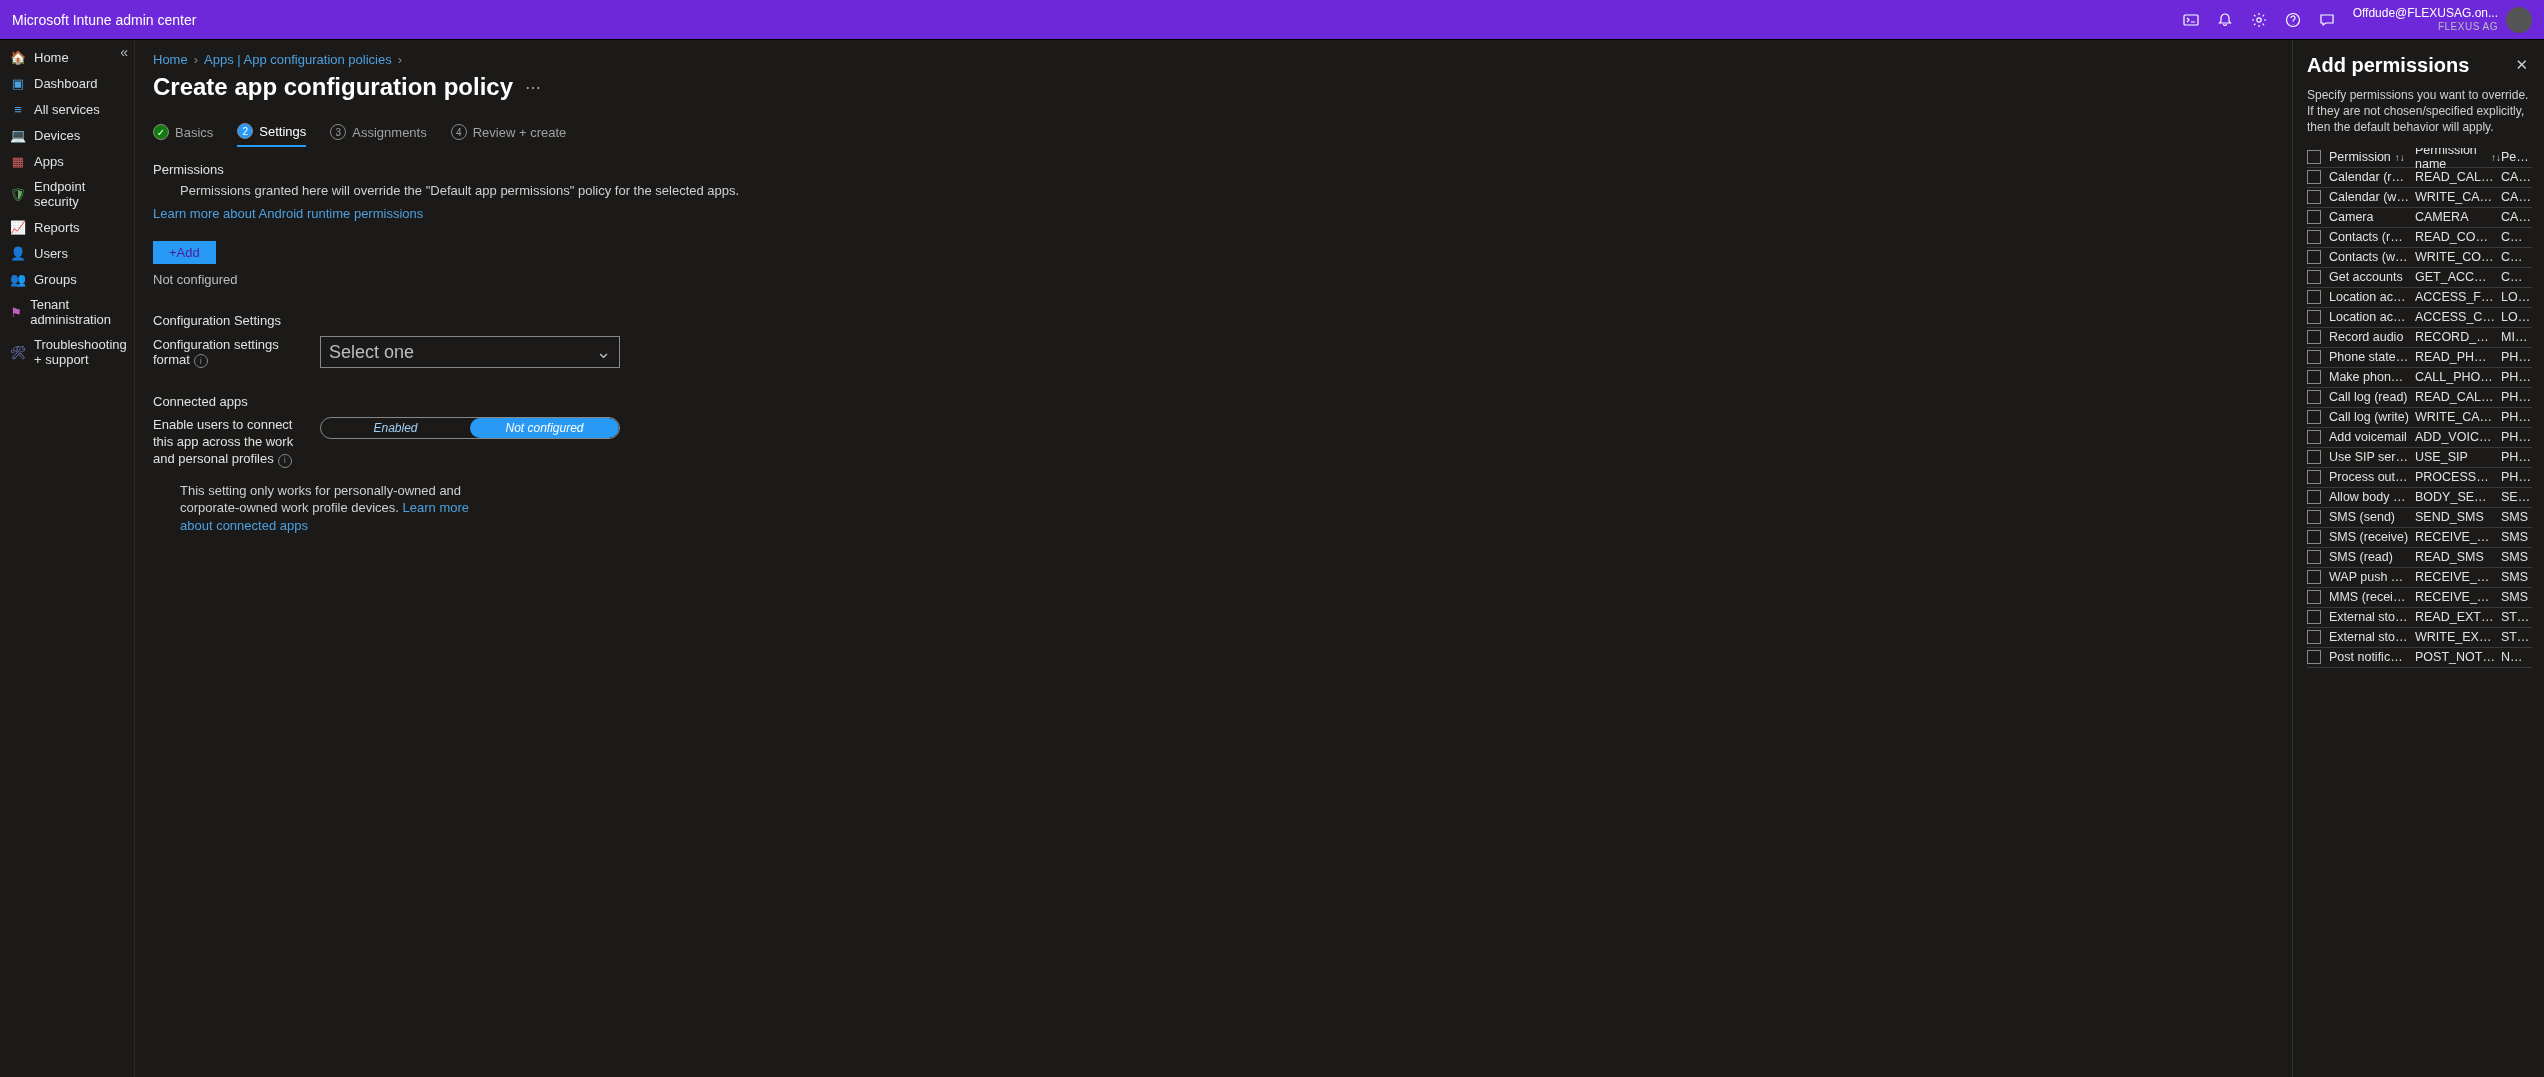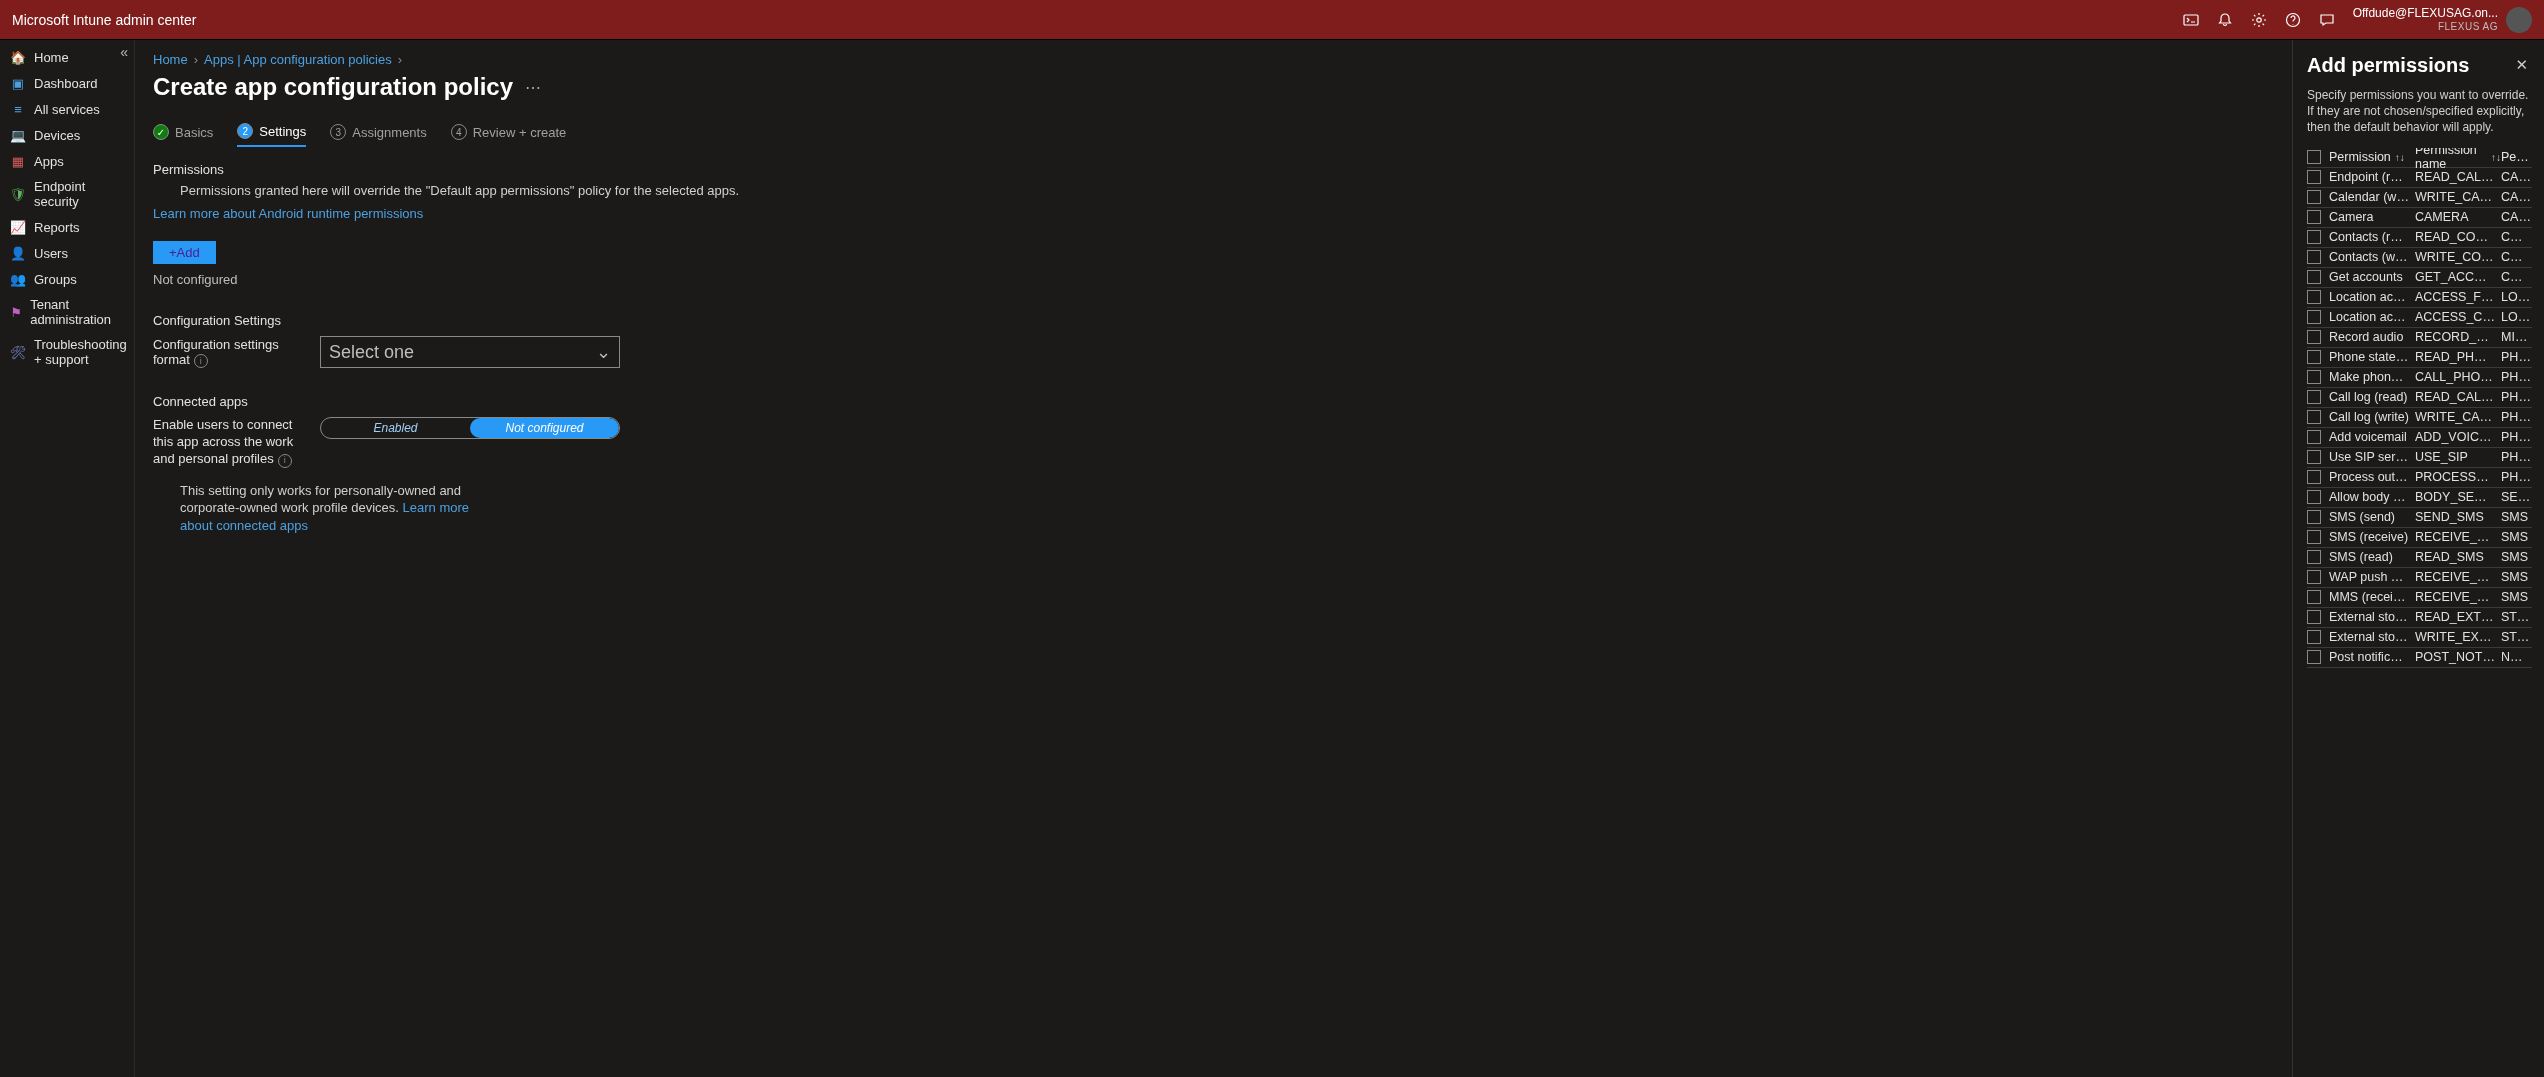--- a/index.html
+++ b/index.html
@@ -1,17 +1,17 @@
 <!DOCTYPE html>
 <html><head>
 <meta charset="utf-8">
 <style>
   * { box-sizing: border-box; margin: 0; padding: 0; }
   html, body { width:100%; height:100%; background:#1b1a19; color:#e1e1e1; font-family:"Segoe UI",Arial,sans-serif; font-size:13px; overflow:hidden; }
-  .topbar { height:40px; background:#7f1d1d; display:flex; align-items:center; justify-content:space-between; padding:8px 12px; border-bottom:1px solid #000; }
+  .topbar { height:40px; background:#6d28d9; display:flex; align-items:center; justify-content:space-between; padding:8px 12px; border-bottom:1px solid #000; }
   .topbar-title { color:#fff; font-size:14px; }
   .topbar-right { display:flex; align-items:center; gap:18px; }
   .topbar-icon { width:16px; height:16px; color:#fff; cursor:pointer; display:flex; align-items:center; justify-content:center; }
   .user-block { display:flex; align-items:center; gap:8px; }
   .user-text { text-align:right; line-height:1.1; }
   .user-email { font-size:12px; color:#fff; }
   .user-org { font-size:10px; color:#bdbdbd; letter-spacing:0.5px; }
   .avatar { width:26px; height:26px; border-radius:50%; background:#555; }
   .body { display:flex; height:calc(100% - 40px); }
   .sidebar { width:135px; background:#1b1a19; border-right:1px solid #2b2a29; position:relative; padding-top:4px; }
@@ -239,21 +239,21 @@
             <span>Permission name</span>
             <span class="sort-arrow">↑↓</span>
           </div>
         <div class="col3h">Permission g</div>
       </div>
       <div id="perm-rows">
           <div class="perm-row">
             <div class="col-cb">
               <div class="cb"></div>
             </div>
-            <div class="col1">Endpoint (read)</div>
+            <div class="col1">Calendar (read)</div>
             <div class="col2">READ_CALENDAR</div>
             <div class="col3">CALENDAR</div>
           </div>
           <div class="perm-row">
             <div class="col-cb">
               <div class="cb"></div>
             </div>
             <div class="col1">Calendar (write)</div>
             <div class="col2">WRITE_CALENDAR</div>
             <div class="col3">CALENDAR</div>

